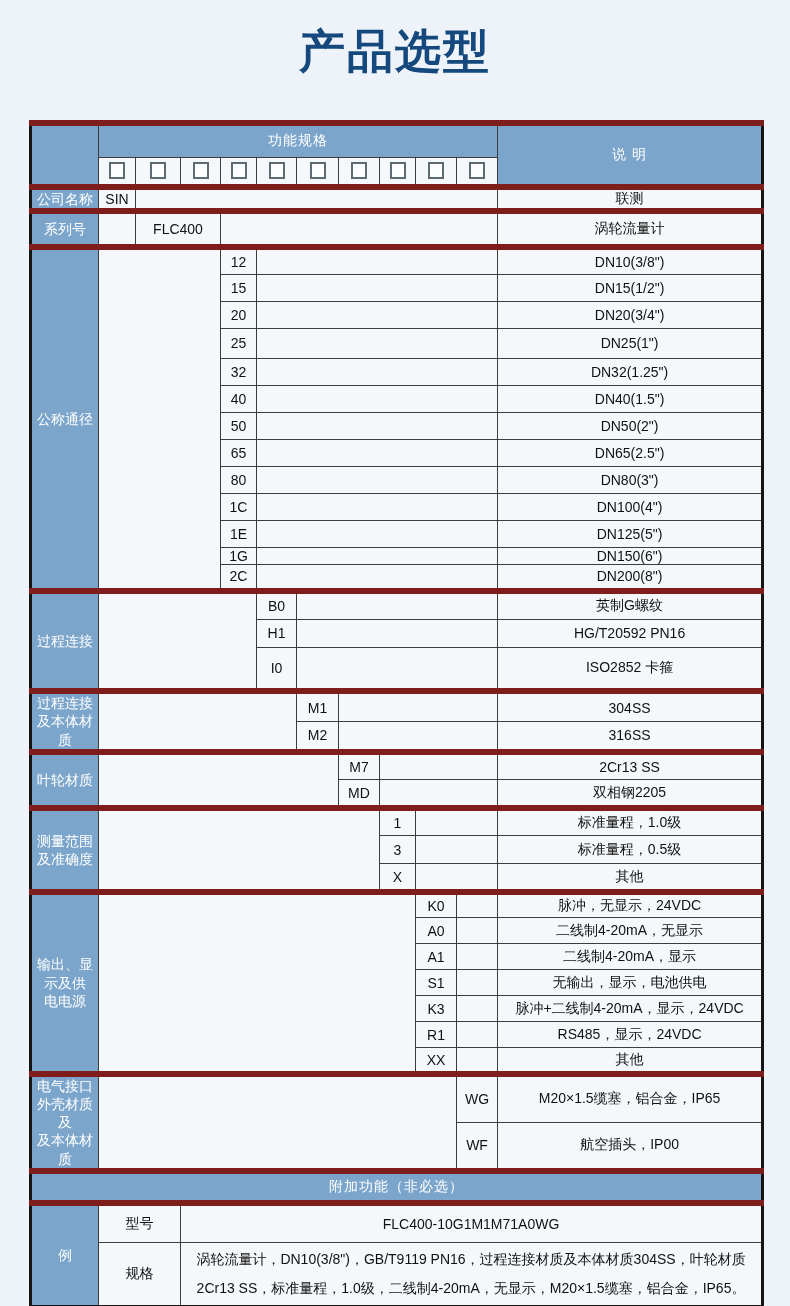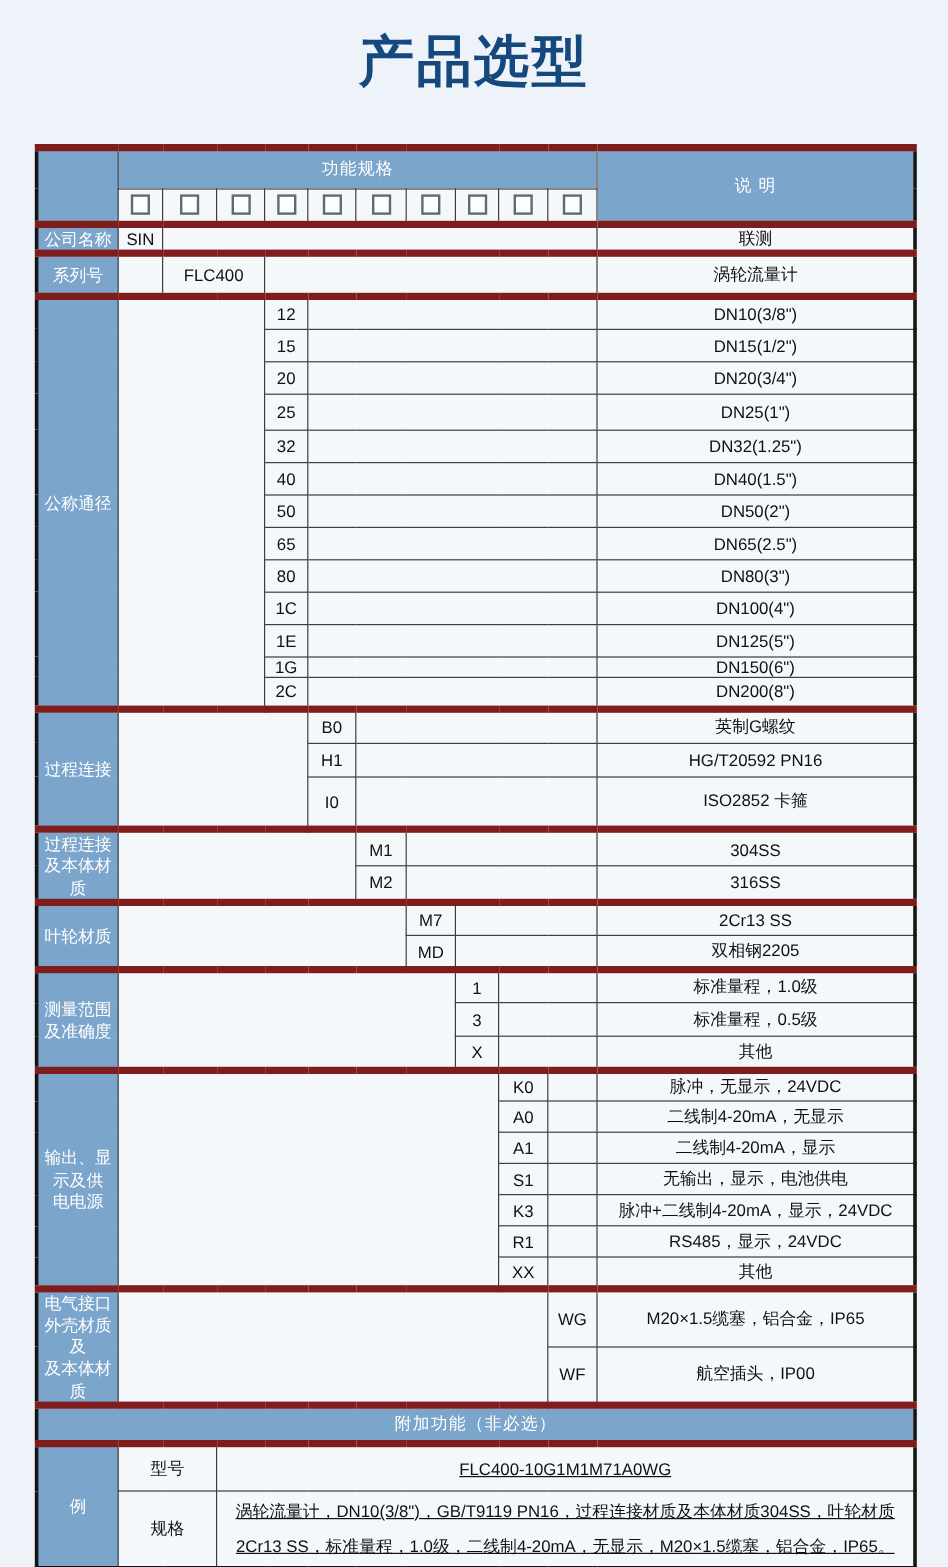--- a/index.html
+++ b/index.html
@@ -47,21 +47,20 @@
     letter-spacing:1px;
   }
   tr.sec-top > td { border-top:6px solid #7f1d1d; }
   td.desc-col { border-left:2px solid #141414; font-size:14px; }
   td.code { font-size:15px; }
   td.subname { font-size:14px;margin-left:40px; }
   td.value {
     text-align:left;
     padding-left:18px;
     font-size:15px;
-    text-decoration:underline;
   }
   td.spec-text {
     text-align:left;
     padding:3px 10px 3px 18px;
     line-height:29px;
     font-size:14.5px;
   }
   span.cbx {
     display:inline-block;
     width:12px; height:13px;

